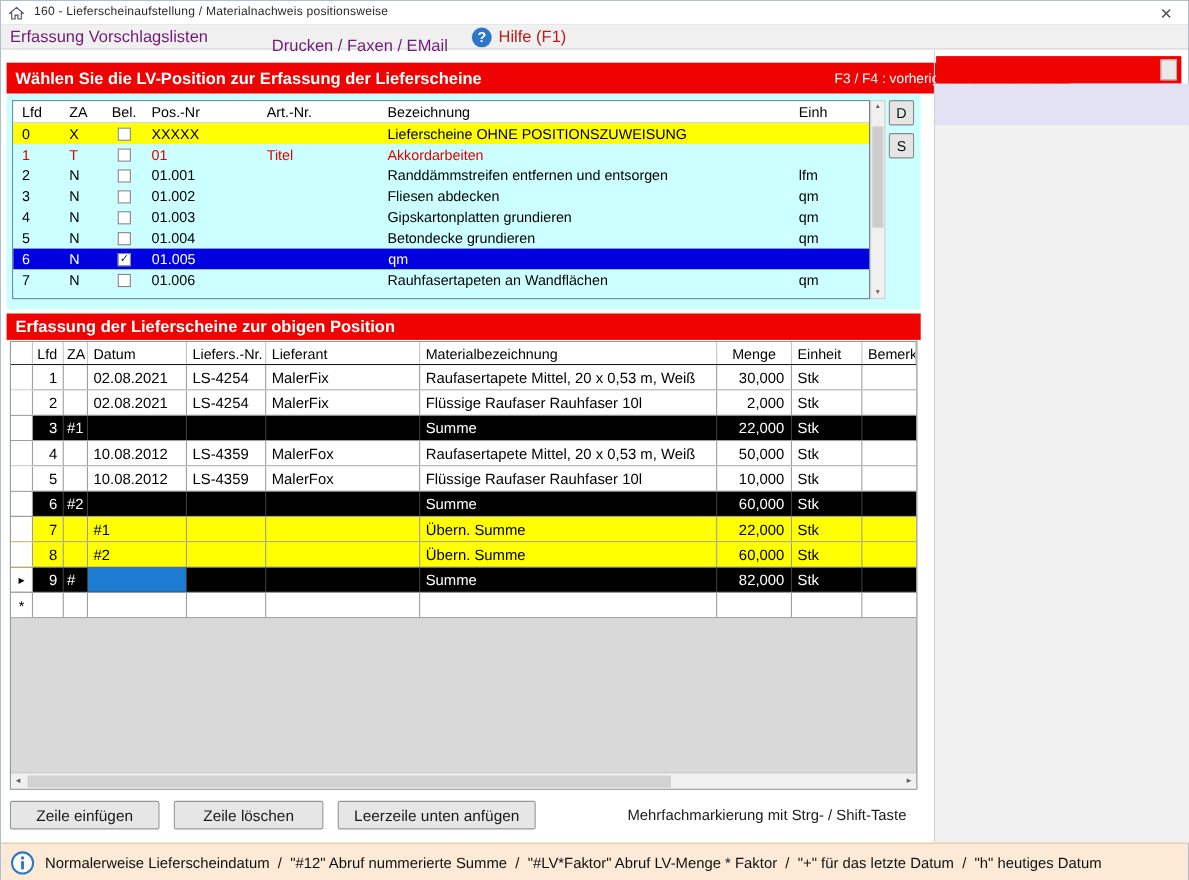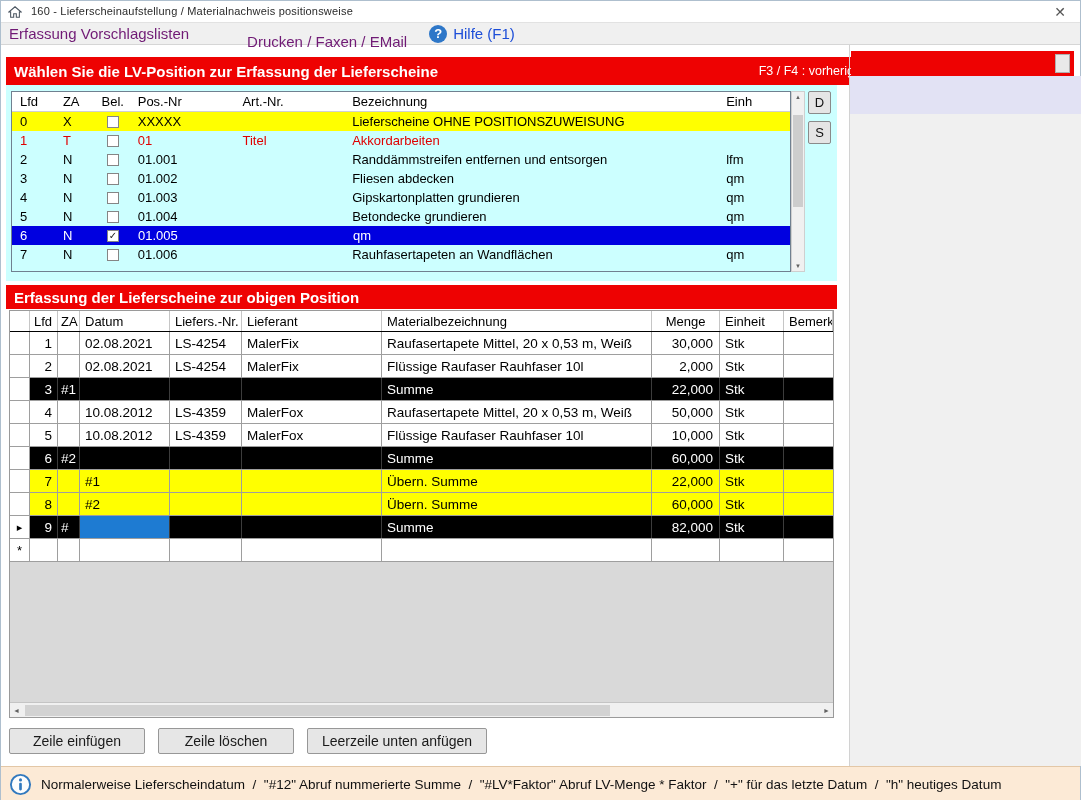--- a/index.html
+++ b/index.html
@@ -13,21 +13,21 @@
   .title-text { position:absolute; left:30px; top:4px; font-size:11px; color:#2a2a2a; letter-spacing:.2px; }
   .close-btn { position:absolute; right:14px; top:2px; font-size:14px; color:#555; cursor:pointer; line-height:18px; }
 
   
   .menubar { position:absolute; left:0; top:22px; width:100%; height:22px; background:#f0f0f0; border-bottom:1px solid #d6d6d6; display:flex; align-items:center; }
   .mitem { font-size:15px; color:#701a75; cursor:pointer; white-space:nowrap; }
   .m1 { margin-left:8px; }
   .m2 { margin-left:58px;margin-top:16px; }
   .help-wrap { margin-left:22px; display:flex; align-items:center; gap:6px; cursor:pointer; }
   .help-ic { width:18px; height:18px; border-radius:50%; background:#2e77c8; color:#fff; font-weight:bold; font-size:13px; display:flex; align-items:center; justify-content:center; }
-  .help-label { font-size:15px; color:#1d4ed8; }
+  .help-label { font-size:15px; color:#b91c1c; }
 
   
   .pos-panel { position:absolute; left:5px; top:56px; width:831px; height:224px; background:#ccffff; }
   .redhdr { background:#ee0202; color:#fff; display:flex; align-items:center; }
   .redhdr1 { position:absolute; left:0; top:0; width:967px; height:28px; padding:0 10px 0 8px;gap:44px; }
   .redhdr1 .hdr-title { font-weight:bold; font-size:15px; }
   .redhdr1 .hdr-hint { margin-left:auto; font-size:12.5px; }
   .pos-table { position:absolute; left:5px; top:34px; width:780px; height:181px; border:1px solid #708090; background:#ccffff; overflow:hidden; }
   .phead { display:flex; height:20px; background:#fff; border-bottom:1px solid #d0d0d0; font-size:13px; color:#000; align-items:center; }
   .prow { display:flex; height:19px; font-size:13px; color:#000; align-items:center; background:#ccffff; cursor:default; }
@@ -388,20 +388,21 @@
     <div class="hscroll">
       <span class="arr l">◄</span>
       <div class="hthumb"></div>
       <span class="arr r">►</span>
     </div>
   </div>
 
   <button class="act-btn b2">Zeile löschen</button>
   <button class="act-btn b1">Zeile einfügen</button>
   <button class="act-btn b3">Leerzeile unten anfügen</button>
+  <span class="multi-hint">Mehrfachmarkierung mit Strg- / Shift-Taste</span>
 
   <div class="vdivider"></div>
   <div class="rp-red">
     <span class="rp-box"></span>
   </div>
   <div class="rp-lav"></div>
   <div class="rp-gray"></div>
 
   <div class="statusbar">
     <svg class="info-ic" viewBox="0 0 24 24">

